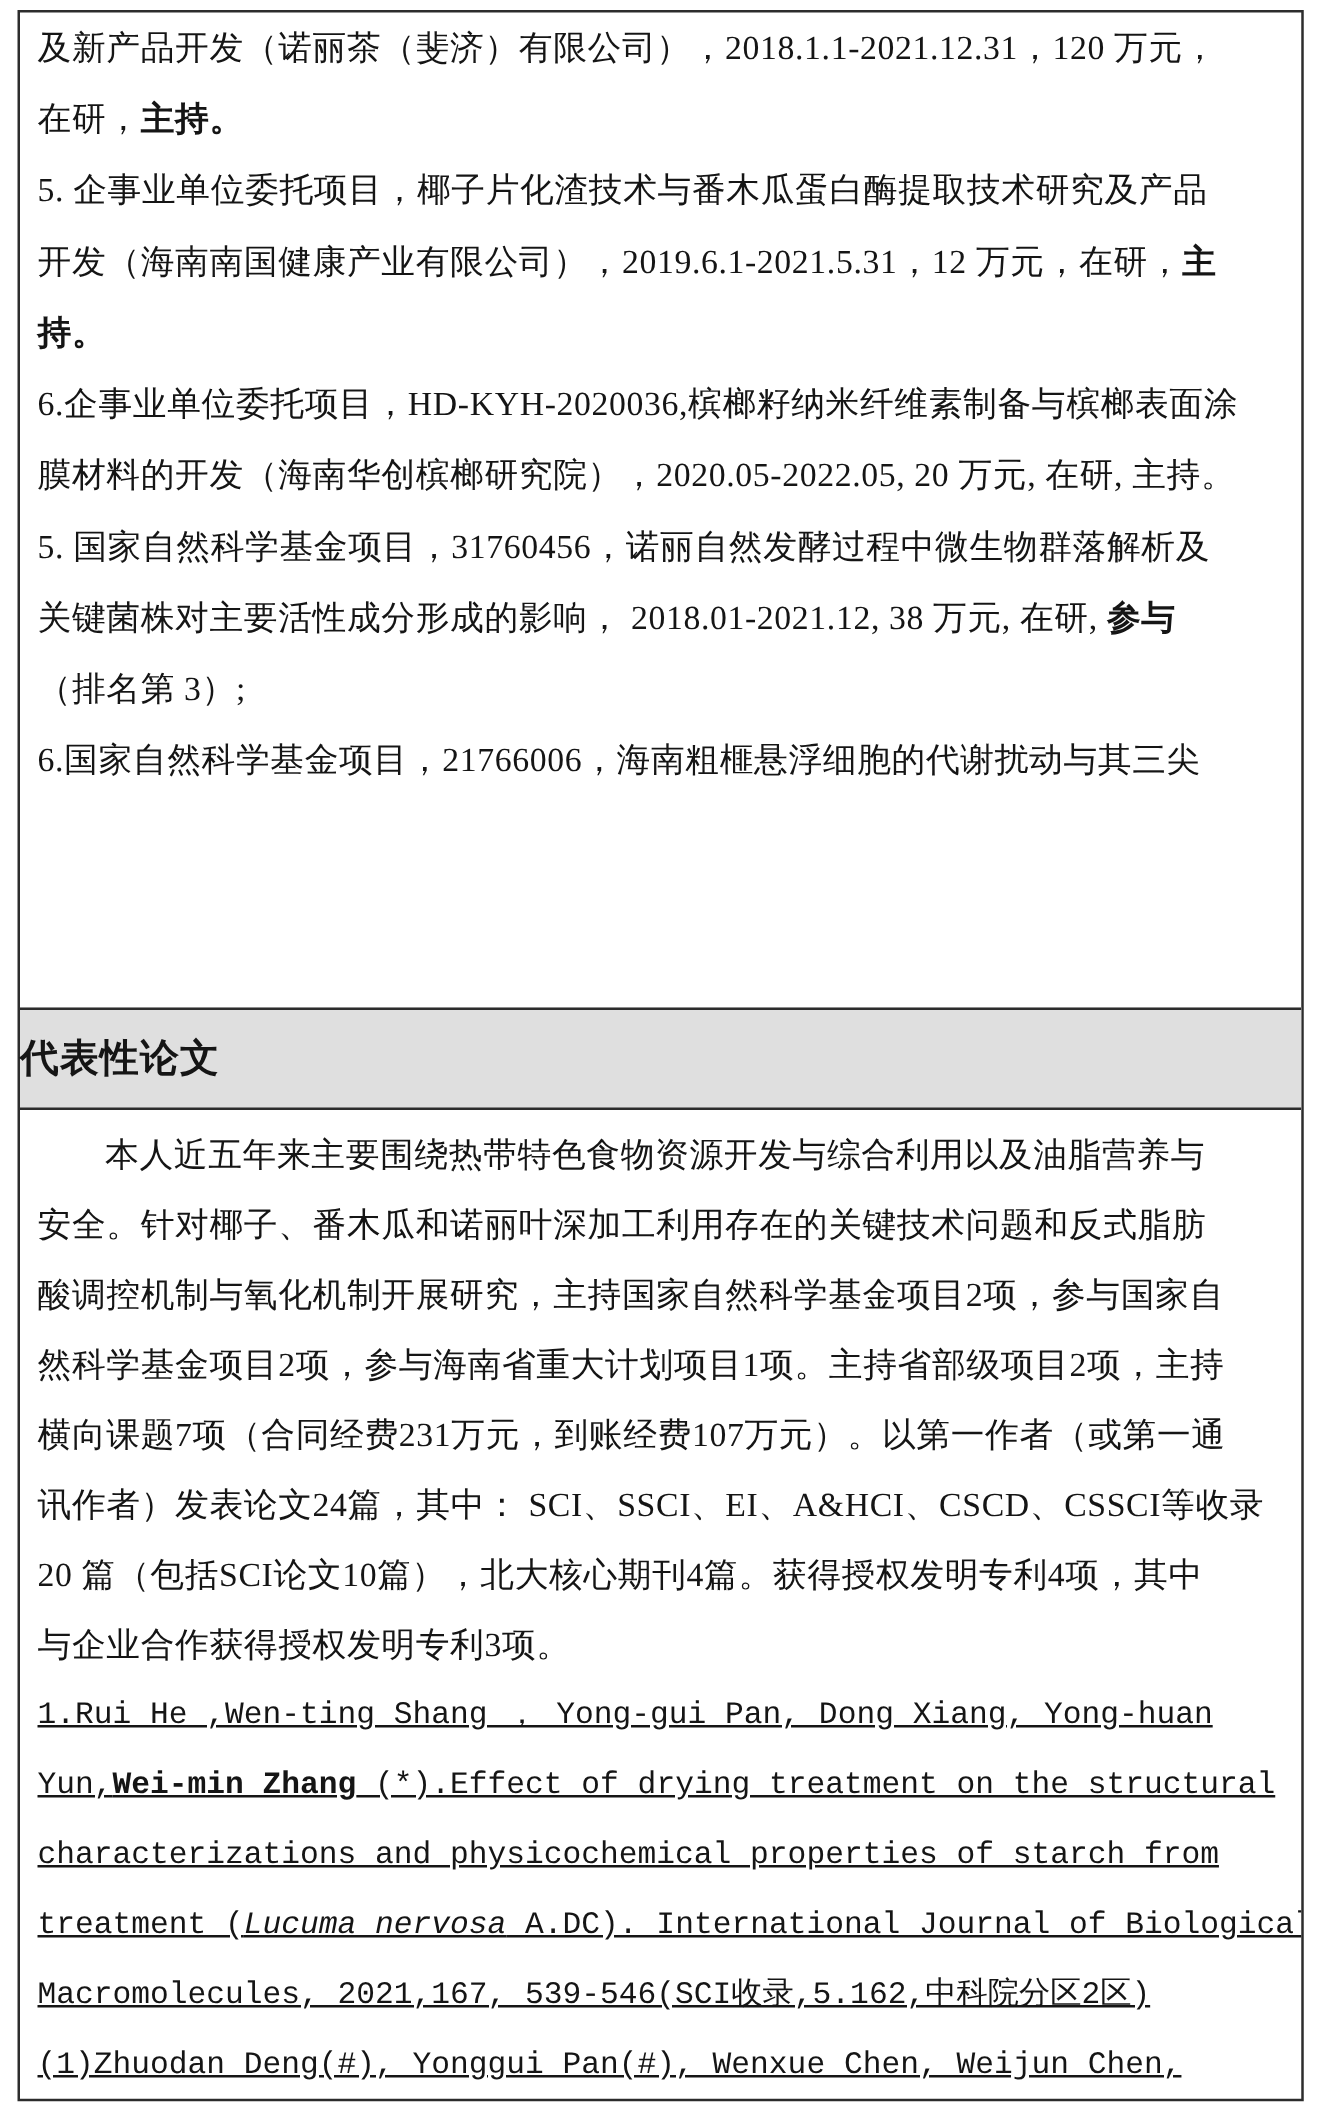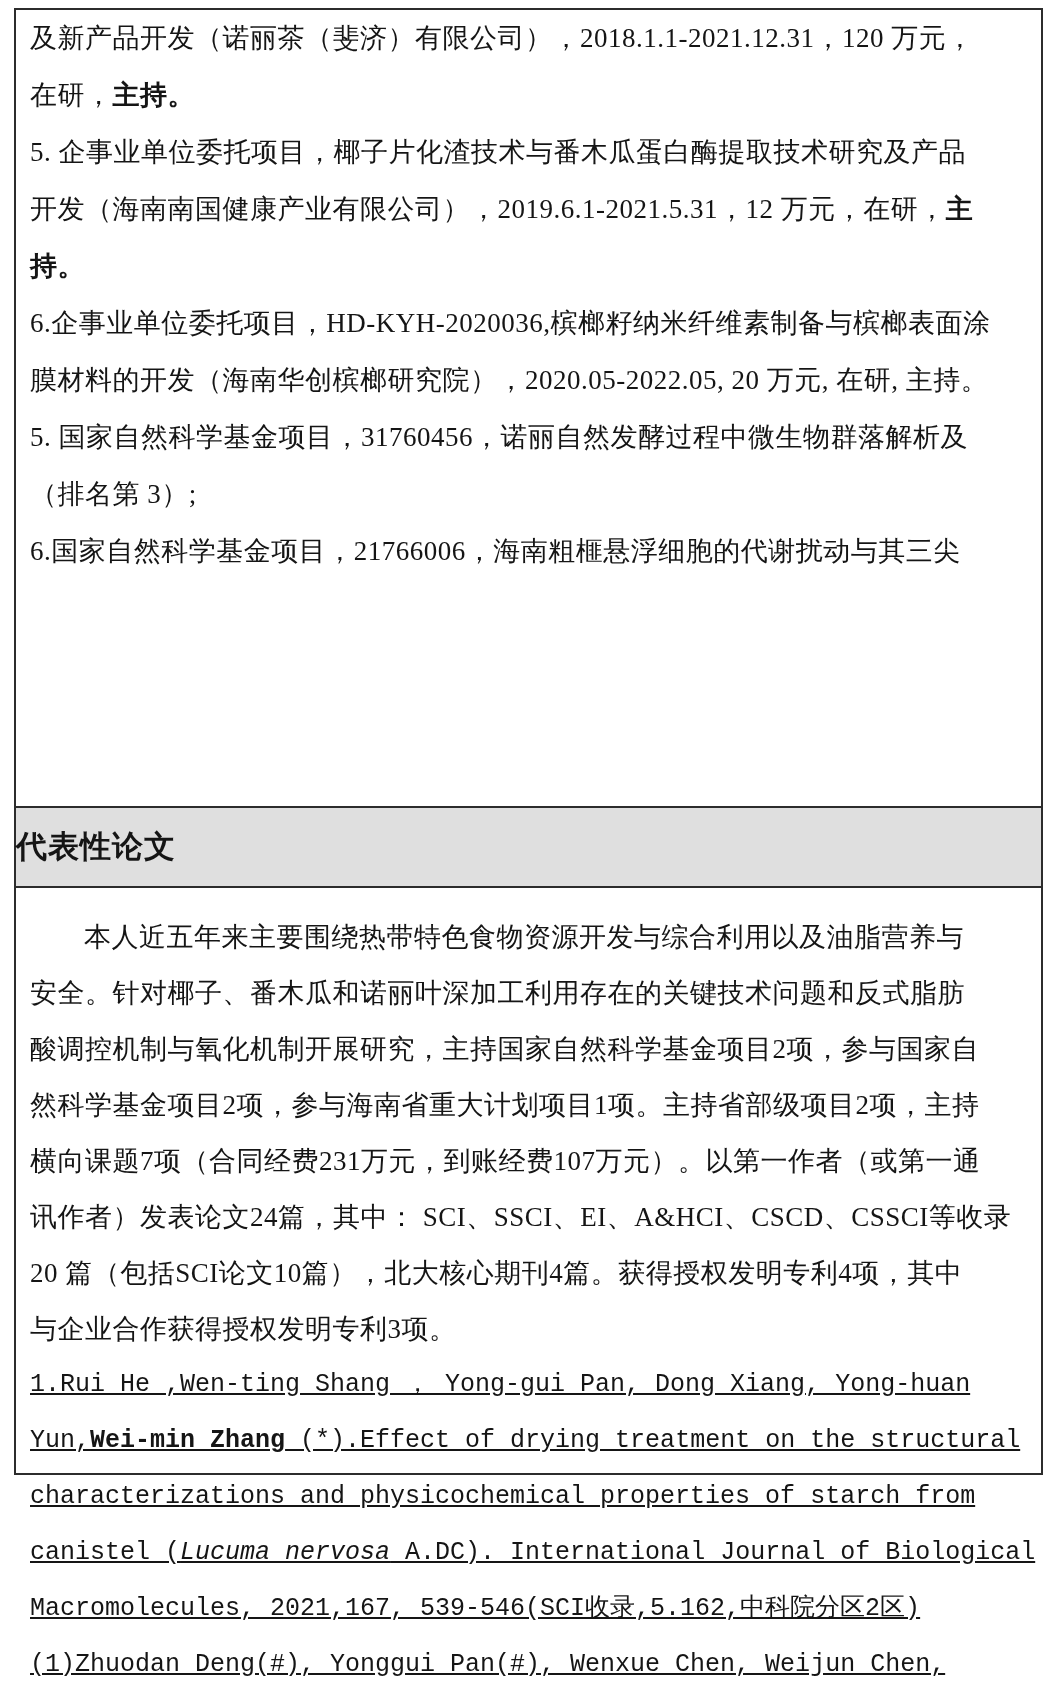--- a/index.html
+++ b/index.html
@@ -12,32 +12,32 @@
     width:1061px;height:1694px;
     background:#ffffff;
     font-family:"Liberation Serif","DejaVu Serif",serif;
     color:var(--text);
     overflow:hidden;
     position:relative;
   }
   .sheet{
     position:absolute;
     left:14px;top:8px;
-    width:1029px;height:1467px;
+    width:1029px;height:1673px;
     border:2px solid var(--border);
     background:#ffffff;
     box-sizing:border-box;
   }
   .section{
     padding:0 14px;
     box-sizing:border-box;
     overflow:hidden;
   }
   .section.projects{height:796px;}
-  .section.papers{height:791px;padding-top:21px;}
+  .section.papers{height:791px;padding-top:8px;}
   .line{
     white-space:nowrap;
     line-height:57px;
     font-size:27px;
     letter-spacing:0.5px;
   }
   .papers .line{line-height:56px;}
   .line.mono{
     font-family:"Liberation Mono","DejaVu Sans Mono",monospace;
     font-size:25px;
@@ -69,35 +69,36 @@
 <div class="sheet">
   <div class="section projects">
       <div class="line"><span>及新产品开发（诺丽茶（斐济）有限公司），2018.1.1-2021.12.31，120 万元，</span></div>
       <div class="line"><span>在研，</span><span class="seg-b">主持。</span></div>
       <div class="line"><span>5. 企事业单位委托项目，椰子片化渣技术与番木瓜蛋白酶提取技术研究及产品</span></div>
       <div class="line"><span>开发（海南南国健康产业有限公司），2019.6.1-2021.5.31，12 万元，在研，</span><span class="seg-b">主</span></div>
       <div class="line"><span class="seg-b">持。</span></div>
       <div class="line"><span>6.企事业单位委托项目，HD-KYH-2020036,槟榔籽纳米纤维素制备与槟榔表面涂</span></div>
       <div class="line"><span>膜材料的开发（海南华创槟榔研究院），2020.05-2022.05, 20 万元, 在研, 主持。</span></div>
       <div class="line"><span>5. 国家自然科学基金项目，31760456，诺丽自然发酵过程中微生物群落解析及</span></div>
+      <div class="line"><span>关键菌株对主要活性成分形成的影响， 2018.01-2021.12, 38 万元, 在研, </span><span class="seg-b">参与</span></div>
       <div class="line"><span>（排名第 3）;</span></div>
       <div class="line"><span>6.国家自然科学基金项目，21766006，海南粗榧悬浮细胞的代谢扰动与其三尖</span></div>
     </div>
   <div class="header-row">
     <span class="header-title">代表性论文</span>
   </div>
   <div class="section papers">
       <div class="line indent"><span>本人近五年来主要围绕热带特色食物资源开发与综合利用以及油脂营养与</span></div>
       <div class="line"><span>安全。针对椰子、番木瓜和诺丽叶深加工利用存在的关键技术问题和反式脂肪</span></div>
       <div class="line"><span>酸调控机制与氧化机制开展研究，主持国家自然科学基金项目2项，参与国家自</span></div>
       <div class="line"><span>然科学基金项目2项，参与海南省重大计划项目1项。主持省部级项目2项，主持</span></div>
       <div class="line"><span>横向课题7项（合同经费231万元，到账经费107万元）。以第一作者（或第一通</span></div>
       <div class="line"><span>讯作者）发表论文24篇，其中： SCI、SSCI、EI、A&amp;HCI、CSCD、CSSCI等收录</span></div>
       <div class="line"><span>20 篇（包括SCI论文10篇），北大核心期刊4篇。获得授权发明专利4项，其中</span></div>
       <div class="line"><span>与企业合作获得授权发明专利3项。</span></div>
       <div class="line mono"><span>1.Rui He ,Wen-ting Shang ， Yong-gui Pan, Dong Xiang, Yong-huan</span></div>
       <div class="line mono"><span>Yun,</span><span class="seg-b">Wei-min Zhang</span><span> (*).Effect of drying treatment on the structural</span></div>
       <div class="line mono"><span>characterizations and physicochemical properties of starch from</span></div>
-      <div class="line mono"><span>canistel (</span><span class="seg-i">Lucuma nervosa</span><span> A.DC).  International Journal of Biological</span></div>
+      <div class="line mono"><span>treatment (</span><span class="seg-i">Lucuma nervosa</span><span> A.DC).  International Journal of Biological</span></div>
       <div class="line mono"><span>Macromolecules, 2021,167, 539-546(SCI收录,5.162,中科院分区2区)</span></div>
       <div class="line mono"><span>(1)Zhuodan Deng(#), Yonggui Pan(#), Wenxue Chen, Weijun Chen,</span></div>
     </div>
 </div>
 
 </body></html>

